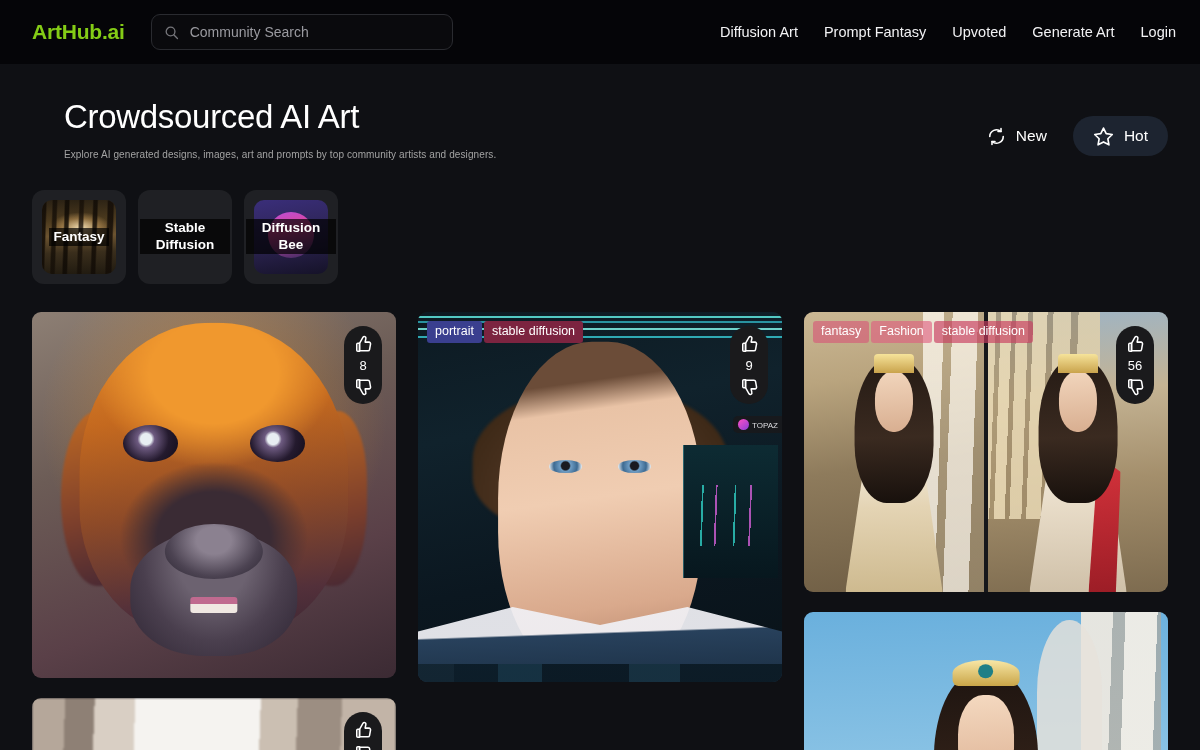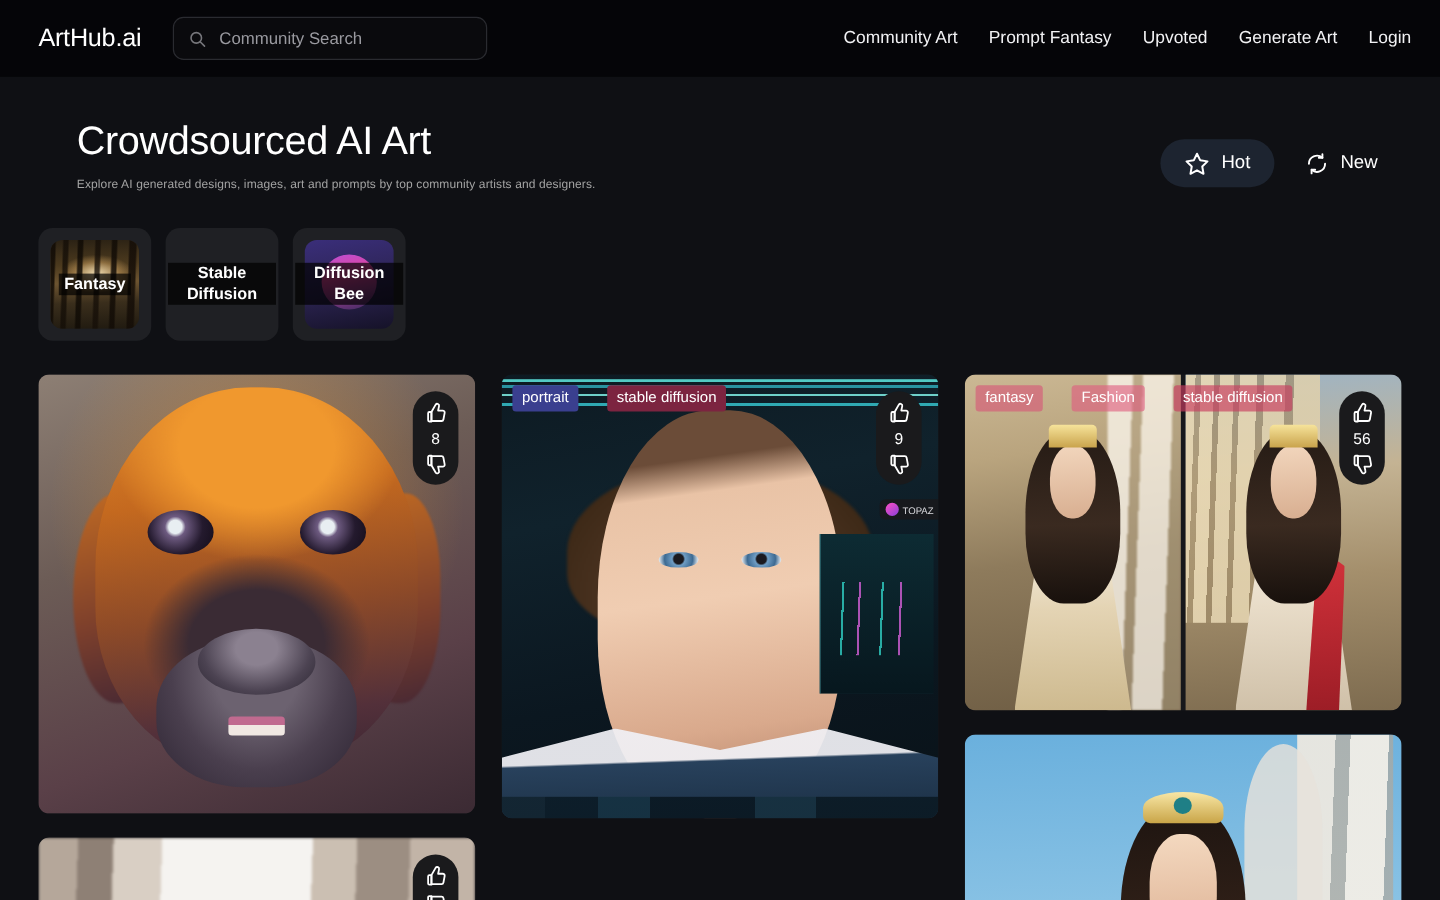--- a/index.html
+++ b/index.html
@@ -17,28 +17,28 @@
     height: 64px;
     background: #050508;
     display: flex;
     align-items: center;
     padding: 0 24px 0 32px;
     position: relative;
     z-index: 20;
   }
   .brand {
     font-size: 21px;
-    font-weight: 400;
+    font-weight: 700;
     letter-spacing: -0.2px;
-    color: #ffffff;
+    color: #84cc16;
     white-space: nowrap;
   }
   .search-wrap {
     margin-left: 26px;
-    width: 262px;
+    width: 302px;
     height: 36px;
     border: 1px solid #2a2b30;
     border-radius: 9px;
     display: flex;
     align-items: center;
     padding: 0 12px;
     background: #0a0a0d;
   }
   .search-icon { width: 15px; height: 15px; flex: 0 0 auto; opacity: .62; }
   .search-input {
@@ -210,21 +210,21 @@
     background: #16171b;
   }
 
   .tags {
     position: absolute;
     top: 9px; left: 9px;
     right: 45px;
     z-index: 6;
     display: flex;
     flex-wrap: wrap;
-    gap: 24px;
+    gap: 2px;
   }
   .tag {
     font-size: 12.5px;
     color: #fff;
     padding: 3px 8px;
     border-radius: 3px;
     white-space: nowrap;
     line-height: 1.25;
   }
 
@@ -502,53 +502,53 @@
 
   <div class="search-wrap">
     <svg class="search-icon" viewBox="0 0 24 24" fill="none" stroke="#b9b9bf" stroke-width="2.1" stroke-linecap="round">
       <circle cx="10.5" cy="10.5" r="7"></circle>
       <line x1="16" y1="16" x2="21.5" y2="21.5"></line>
     </svg>
     <input class="search-input" type="text" placeholder="Community Search" style="">
   </div>
 
   <div class="nav">
-    <a class="nav-link">Community Art</a>
+    <a class="nav-link">Diffusion Art</a>
     <a class="nav-link">Prompt Fantasy</a>
     <a class="nav-link">Upvoted</a>
     <a class="nav-link">Generate Art</a>
     <a class="nav-link">Login</a>
 
   </div>
 </div>
 
 <div class="page">
 
   <div class="title-row">
     <div class="title-block">
       <h1 class="page-title">Crowdsourced AI Art</h1>
       <p class="page-sub">Explore AI generated designs, images, art and prompts by top community artists and designers.</p>
     </div>
 
     <div class="sort-group">
-      <button class="sort-btn active">
-        <svg width="21" height="21" viewBox="0 0 24 24" fill="none" stroke="#ffffff" stroke-width="1.9" stroke-linejoin="round">
-          <polygon points="12 2.4 15.1 8.7 22 9.7 17 14.6 18.2 21.5 12 18.2 5.8 21.5 7 14.6 2 9.7 8.9 8.7"></polygon>
-        </svg>
-        <span>Hot</span>
-      </button>
-
       <button class="sort-btn">
         <svg width="19" height="19" viewBox="0 0 24 24" fill="none" stroke="#ffffff" stroke-width="2" stroke-linecap="round" stroke-linejoin="round">
           <path d="M3.5 12a8.5 8.5 0 0 1 14.2-6.3"></path>
           <path d="M20.5 12a8.5 8.5 0 0 1-14.2 6.3"></path>
           <polyline points="17.7 1.9 17.7 5.7 13.9 5.7"></polyline>
           <polyline points="6.3 22.1 6.3 18.3 10.1 18.3"></polyline>
         </svg>
         <span>New</span>
+      </button>
+
+      <button class="sort-btn active">
+        <svg width="21" height="21" viewBox="0 0 24 24" fill="none" stroke="#ffffff" stroke-width="1.9" stroke-linejoin="round">
+          <polygon points="12 2.4 15.1 8.7 22 9.7 17 14.6 18.2 21.5 12 18.2 5.8 21.5 7 14.6 2 9.7 8.9 8.7"></polygon>
+        </svg>
+        <span>Hot</span>
       </button>
     </div>
   </div>
 
   <div class="categories">
 
     <div class="cat-card">
       <div class="thumb fantasy"></div>
       <span class="cat-label">Fantasy</span>
     </div>

